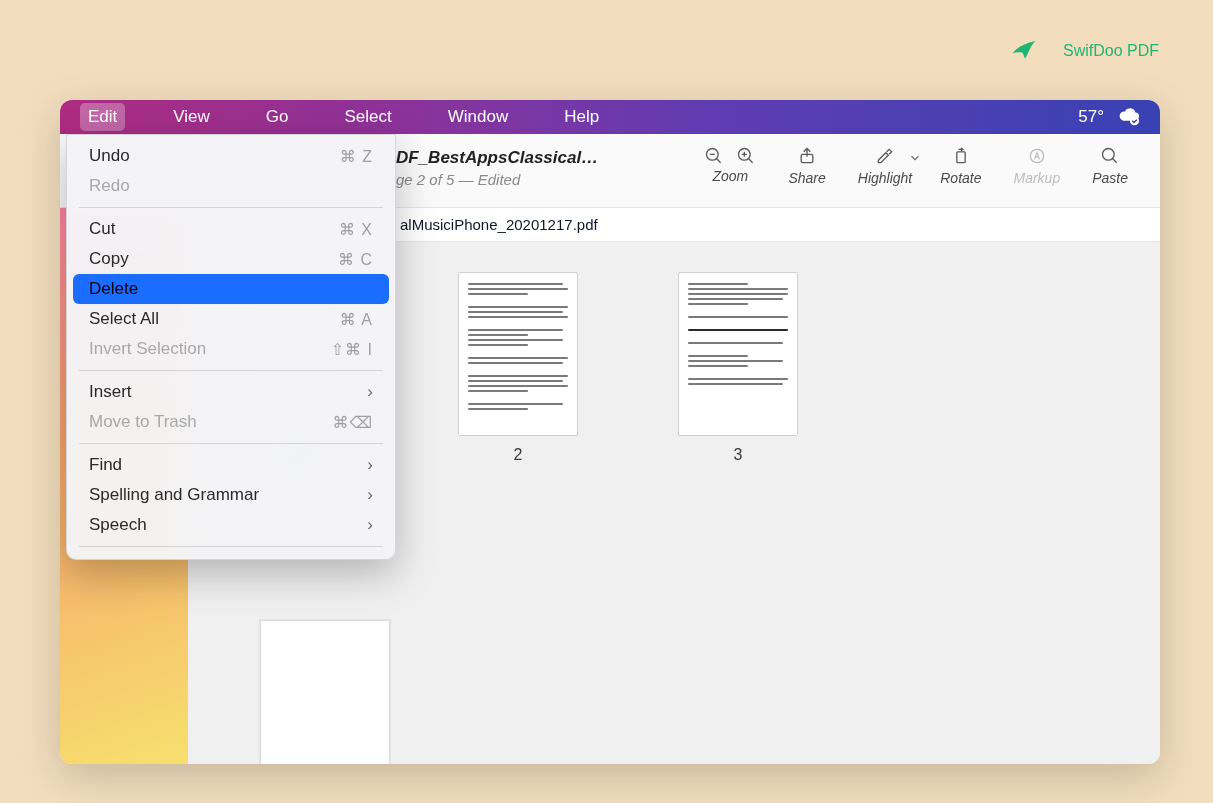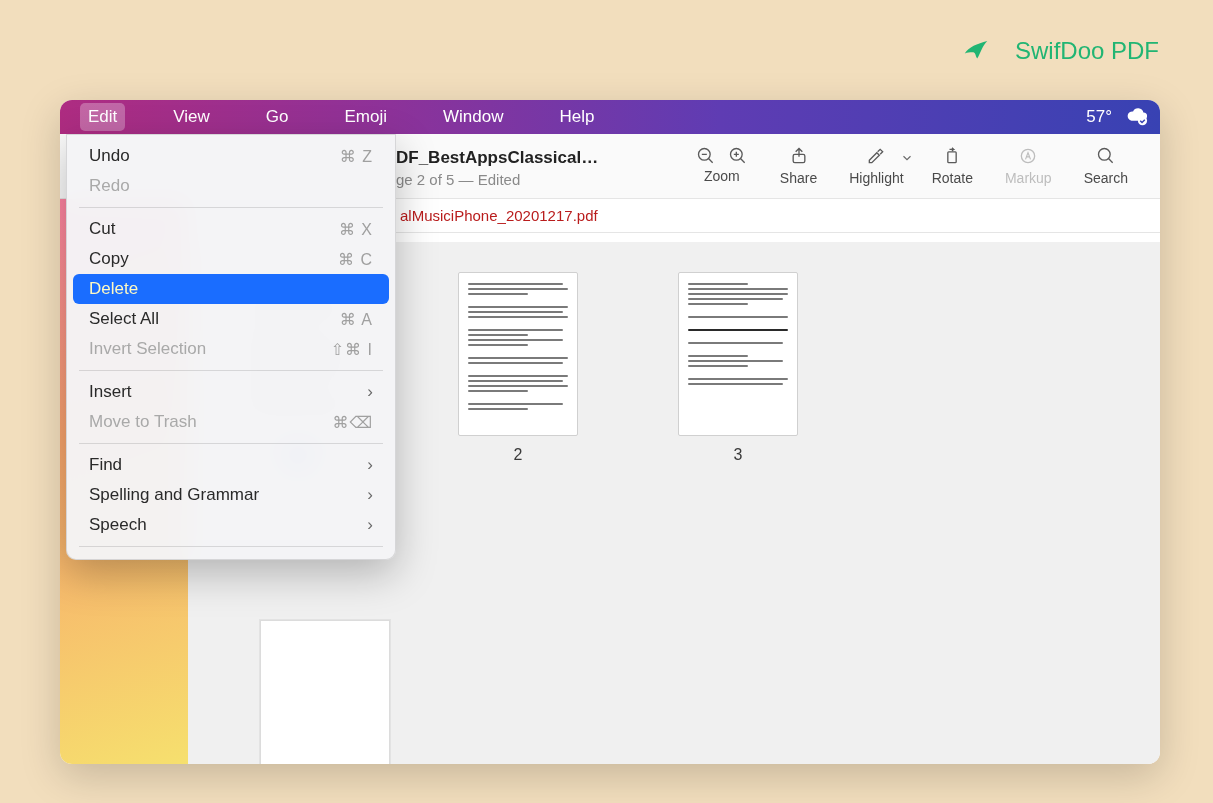--- a/index.html
+++ b/index.html
@@ -1,44 +1,44 @@
 <!DOCTYPE html>
 <html><head>
 <meta charset="utf-8">
 <style>
 * { margin:0; padding:0; box-sizing:border-box; font-family:-apple-system,BlinkMacSystemFont,"Segoe UI",Helvetica,Arial,sans-serif; }
 body { background:#f2debd; width:1213px; height:803px; overflow:hidden; position:relative; }
 
 
-.brand { position:absolute; top:36px; right:54px; display:flex; align-items:center; gap:24px; color:#21b573; font-size:24px; font-weight:500; }
+.brand { position:absolute; top:36px; right:54px; display:flex; align-items:center; gap:24px; color:#21b573; font-size:16px; font-weight:500; }
 .brand svg { width:30px; height:30px; }
 
 
 .window { position:absolute; left:60px; top:100px; width:1100px; height:664px; border-radius:12px; overflow:hidden; box-shadow:0 12px 40px rgba(0,0,0,.18); background:#fff; }
 
 
 .menubar { height:34px; background:linear-gradient(90deg,#ae2c81 0%,#8d3299 30%,#5f3cb3 60%,#3842b3 100%); display:flex; align-items:center; padding:0 20px; color:#fff; font-size:17px; gap:40px; position:relative; }
 .menu-item { padding:4px 8px; border-radius:5px; cursor:default; }
 .menu-item.active { background:rgba(255,255,255,.28); }
-.menubar-right { position:absolute; right:12px; display:flex; align-items:center; gap:14px; }
+.menubar-right { position:absolute; right:20px; display:flex; align-items:center; gap:14px; }
 .cloud-ic { width:22px; height:22px; }
 
 
-.toolbar { height:65px; background:#fafafa; border-bottom:1px solid #e5e5e5; display:flex; align-items:center; padding:16px 22px; position:relative; }
+.toolbar { height:74px; background:#fafafa; border-bottom:1px solid #e5e5e5; display:flex; align-items:center; padding:16px 22px; position:relative;font-style:italic; }
 .title-area { position:absolute; left:336px; top:14px; font-size:17px; font-weight:600; color:#222; }
 .subtitle { font-size:15px; font-weight:400; color:#8a8a8a; margin-top:3px; }
 .tools { position:absolute; right:18px; top:10px; display:flex; align-items:flex-start; gap:4px; }
 .tool { display:flex; flex-direction:column; align-items:center; gap:4px; padding:2px 14px; color:#4a4a4a; font-size:14px; }
 .tool svg { width:20px; height:20px; }
 .tool.disabled { color:#bdbdbd; }
 .tool-pair { display:flex; align-items:center;}
 .chev-down { width:14px; height:14px; color:#6a6a6a; margin-left:-18px; margin-top:-16px;}
 
 
-.pathbar { height:34px; border-bottom:1px solid #e5e5e5; display:flex; align-items:center; padding-left:340px; font-size:15px; color:#b91c1c; font-weight:500; background:#fff;}
+.pathbar { height:34px; border-bottom:1px solid #e5e5e5; display:flex; align-items:center; padding-left:340px; font-size:15px; color:#0f172a; font-weight:500; background:#fff;}
 
 
 .main { position:absolute; top:142px; left:128px; right:0; bottom:0; background:#f0f0f0; display:flex; gap:100px; padding:30px 50px 0 50px; }
 
 
 .sideview { position:absolute; left:0; top:34px; bottom:0; width:128px; background:linear-gradient(160deg,#ff7ab0 0%,#f7a36b 45%,#f6e06e 100%); }
 .sidethumb { position:absolute; left:200px; top:520px; width:130px; height:170px; background:#fff; border:1px solid #dcdcdc; box-shadow:0 0 0 1px rgba(0,0,0,.05); }
 .sidethumb .thumb-lines { padding:10px;}
 
 
@@ -48,21 +48,21 @@
 .thumb-lines div { height:2px; background:#7a7a7a; margin-bottom:3px; border-radius:1px;}
 .thumb-lines .tl-s{ width:60%;} .thumb-lines .tl-m{width:95%;} .thumb-lines .tl-l{width:100%;}
 .thumb-lines .sp{height:5px;background:transparent;}
 .pnum { font-size:16px; color:#3a3a3a; }
 .pnum.sel { background:#0a66ff; color:#fff; padding:1px 7px; border-radius:5px; font-weight:500; }
 
 
 .dropdown { position:absolute; left:6px; top:34px; width:330px; background:rgba(244,244,246,.97); border:1px solid rgba(0,0,0,.12); border-radius:0 0 10px 10px; box-shadow:0 14px 40px rgba(0,0,0,.25); padding:6px 0; backdrop-filter:blur(12px);}
 .dd-item { display:flex; align-items:center; justify-content:space-between; padding:5px 16px; font-size:17px; color:#2a2a2a; margin:0 6px; border-radius:6px;}
 .dd-item.disabled { color:#a9a9a9; }
-.dd-item.hl { background:#1a6dff; color:#fef9c3; }
+.dd-item.hl { background:#1a6dff; color:#000000; }
 .dd-short { color:#a0a0a0; font-size:16px; letter-spacing:1px;}
 .dd-sep { height:1px; background:rgba(0,0,0,.12); margin:6px 12px;}
 .dd-chev { color:#6a6a6a;}
 </style>
 </head>
 <body>
 
 <div class="brand">
   <svg viewBox="0 0 24 24">
       <path fill="#21b573" d="M3 14 C6 9 13 6 21 4 C17 8 16 13 13 18 C11 15 12 13 9 13 C7 13 5 13 3 14 Z"></path>
@@ -71,21 +71,21 @@
 </div>
 
 <div class="window">
 
   <div class="sideview"></div>
 
   <div class="menubar">
     <span class="menu-item active">Edit</span>
     <span class="menu-item">View</span>
     <span class="menu-item">Go</span>
-    <span class="menu-item">Emoji</span>
+    <span class="menu-item">Select</span>
     <span class="menu-item">Window</span>
     <span class="menu-item">Help</span>
     <div class="menubar-right">
       <span>57°</span>
       <svg class="cloud-ic" viewBox="0 0 24 24">
           <path fill="#fff" d="M19 15a4 4 0 000-8 6 6 0 00-11.3-1A5 5 0 006 16h13z"></path>
           <circle cx="18" cy="16" r="5" fill="#fff"></circle>
           <path d="M15.5 16l2 2 3-3" stroke="#3842b3" stroke-width="1.6" fill="none"></path>
         </svg>
     </div>
@@ -148,21 +148,21 @@
             <circle cx="12" cy="12" r="8" fill="none" stroke="currentColor" stroke-width="1.6"></circle>
             <path d="M9 16l3-8 3 8M10 13h4" fill="none" stroke="currentColor" stroke-width="1.4"></path>
           </svg>
           <span>Markup</span>
         </div>
       <div class="tool">
           <svg viewBox="0 0 24 24">
             <circle cx="10" cy="10" r="7" fill="none" stroke="#5a5a5a" stroke-width="1.6"></circle>
             <line x1="15" y1="15" x2="20" y2="20" stroke="#5a5a5a" stroke-width="1.6"></line>
           </svg>
-          <span>Search</span>
+          <span>Paste</span>
         </div>
     </div>
   </div>
 
   <div class="pathbar">
     <span>alMusiciPhone_20201217.pdf</span>
   </div>
 
   <div class="main">
     <div class="thumb-col">

